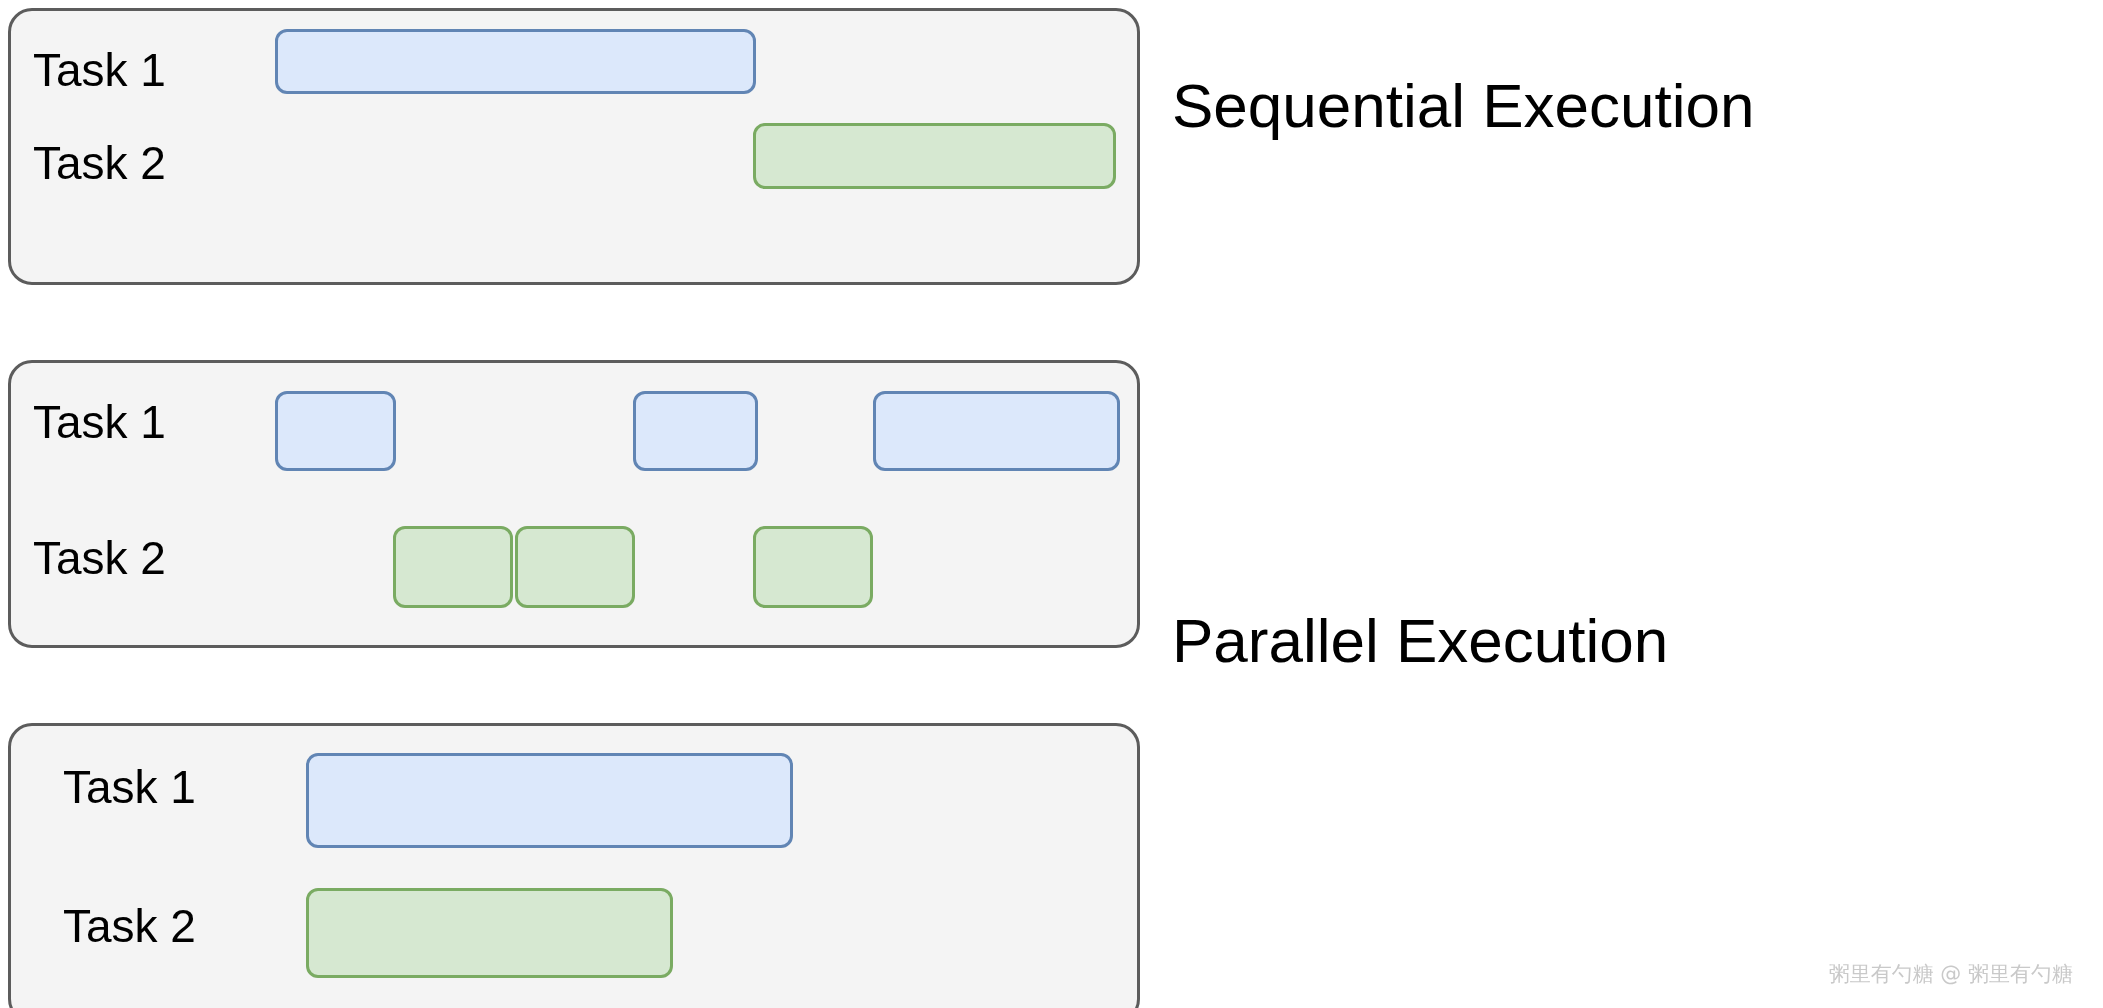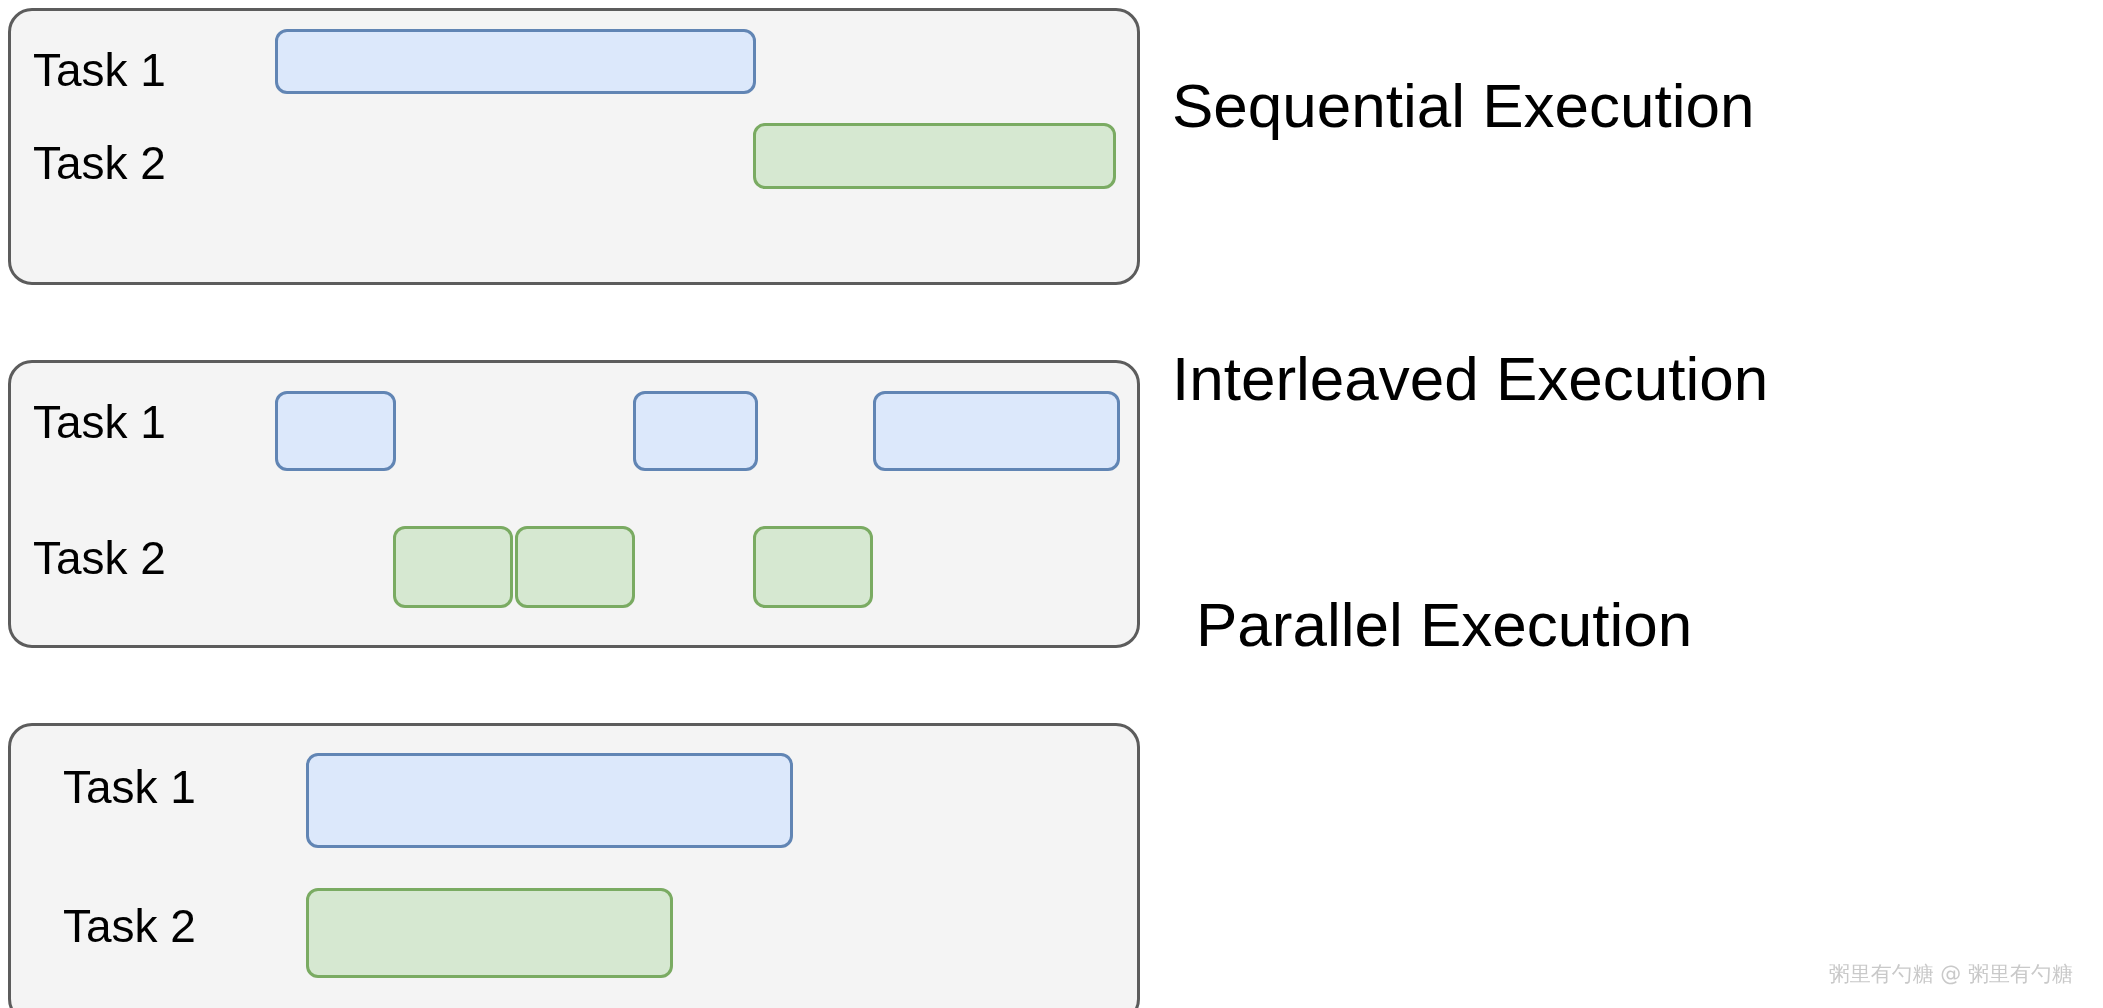--- a/index.html
+++ b/index.html
@@ -106,30 +106,29 @@
 
     <div class="block blue" style="left:264px; top:28px; width:121px; height:80px;"></div>
     <div class="block blue" style="left:622px; top:28px; width:125px; height:80px;"></div>
     <div class="block blue" style="left:862px; top:28px; width:247px; height:80px;"></div>
 
     <div class="block green" style="left:382px; top:163px; width:120px; height:82px;"></div>
     <div class="block green" style="left:504px; top:163px; width:120px; height:82px;"></div>
     <div class="block green" style="left:742px; top:163px; width:120px; height:82px;"></div>
   </div>
 
-  <div class="caption" style="left:1172px; top:348px;">Interleaved Execution</div>
 
   <div class="panel" style="left:8px; top:723px; width:1132px; height:300px;">
 
     <div class="task-label" style="left:52px; top:38px;">Task 1</div>
 
     <div class="task-label" style="left:52px; top:177px;">Task 2</div>
 
     <div class="block blue" style="left:295px; top:27px; width:487px; height:95px;"></div>
 
     <div class="block green" style="left:295px; top:162px; width:367px; height:90px;"></div>
   </div>
 
-  <div class="caption" style="left:1172px; top:594px;margin-left:24px;">Parallel Execution</div>
+  <div class="caption" style="left:1172px; top:610px;">Parallel Execution</div>
 
   <div class="watermark" style="right:30px; top:964px;">粥里有勺糖 @ 粥里有勺糖</div>
 
 </div>
 
 </body></html>

